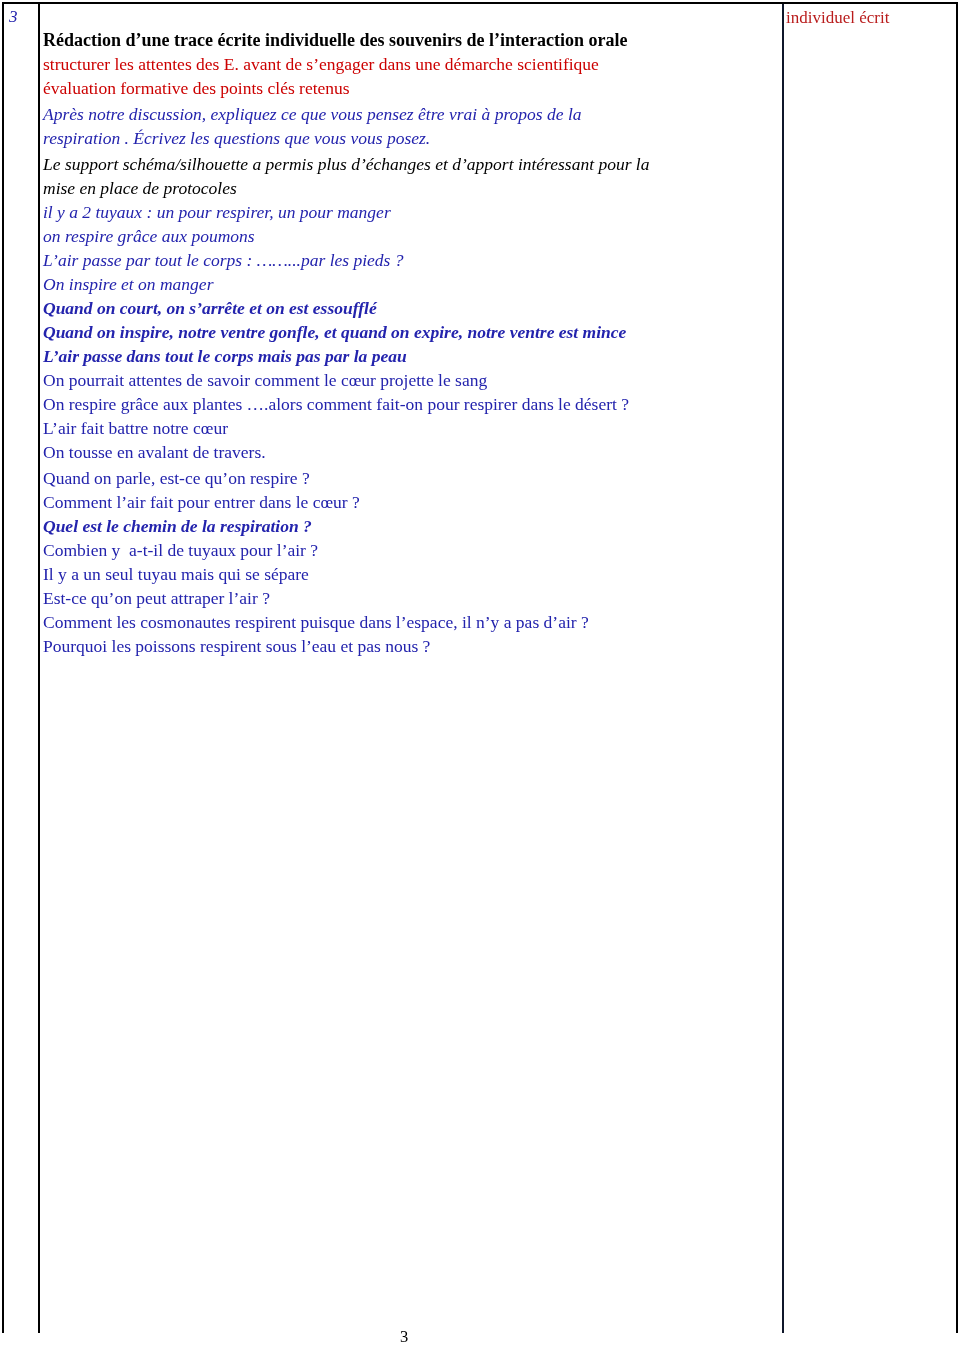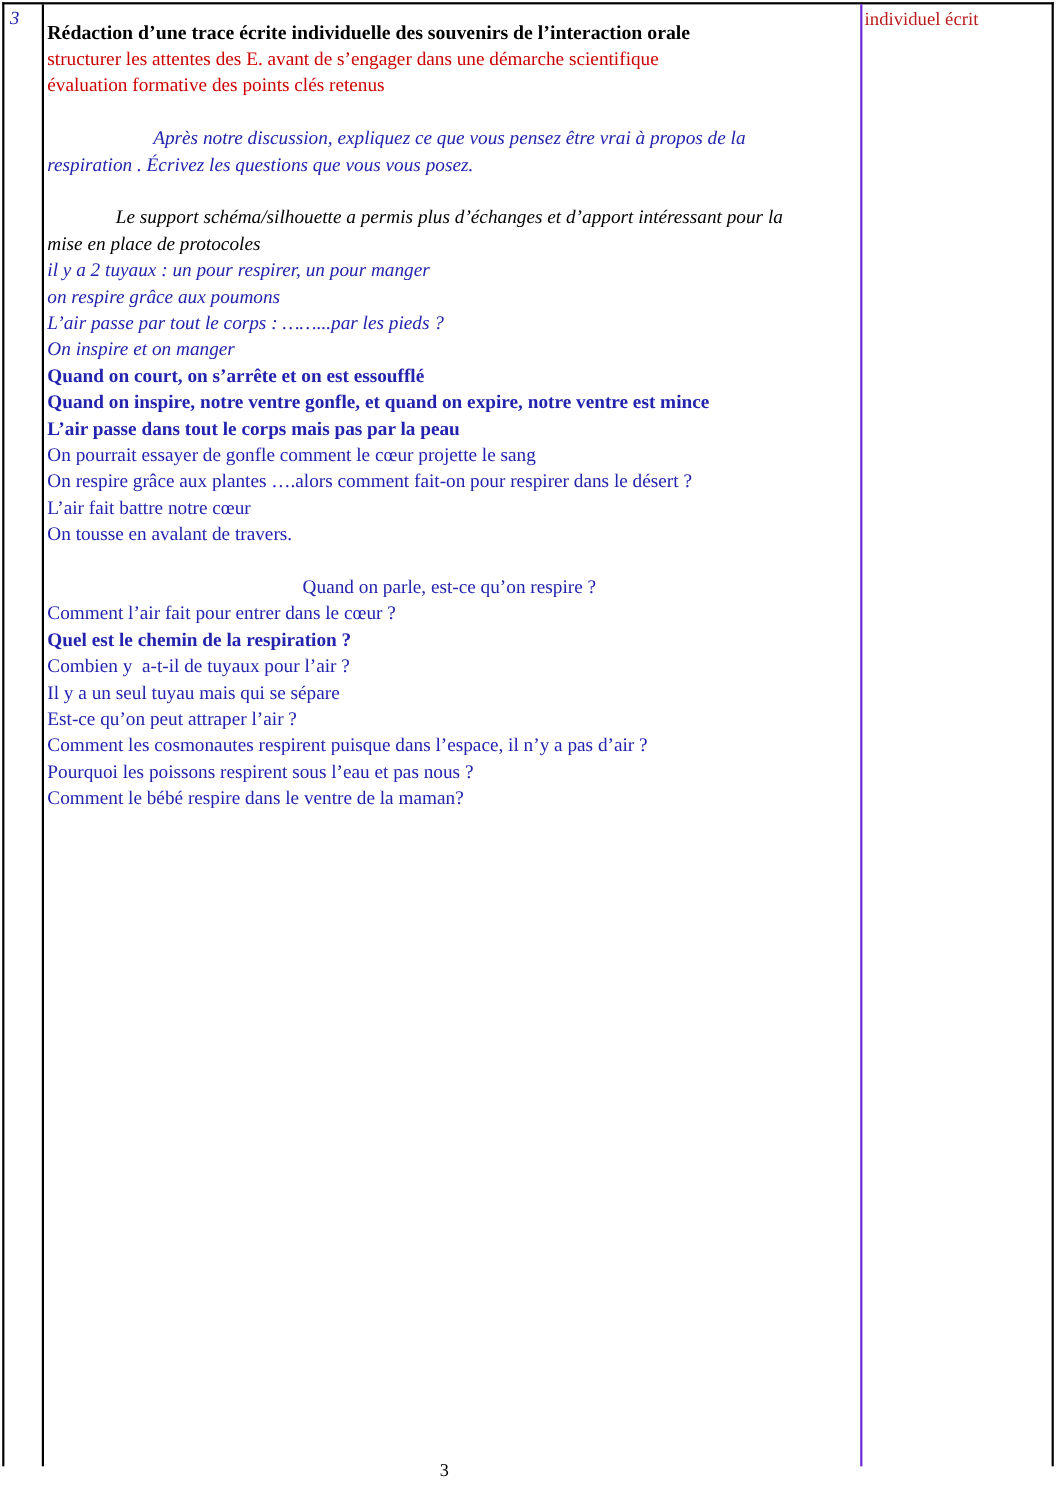--- a/index.html
+++ b/index.html
@@ -34,41 +34,41 @@
   .col-step {
     width: 36px;
     border-right: 2px solid #000000;
     padding: 3px 0 0 5px;
     font-size: 17px;
     font-style: italic;
     color: #2323ad;
   }
   .col-main {
     flex: 1;
-    border-right: 2px solid #6d28d9;
-    padding: 13px 8px 0 3px;
+    border-right: 2px solid #0f172a;
+    padding: 24px 8px 0 3px;
   }
   .col-modality {
     width: 172px;
     padding: 4px 0 0 2px;
     font-size: 17px;
     color: #b91c1c;
   }
   .line {
     font-size: 17.5px;
     line-height: 24px;
     color: #000000;
   }
-  .line.gap { margin-top: 24px; text-align: center; }
+  .line.gap { margin-top: 2px; }
   .line.title { font-weight: bold; font-size: 18px; color: #000000; }
   .line.red { color: #cc0000; }
   .line.black { color: #000000; font-style: italic; }
   .line.blue { color: #2323ad; }
   .line.blue-italic { color: #2323ad; font-style: italic; }
-  .line.blue-bold { color: #2323ad; font-weight: bold; }
+  .line.blue-bold { color: #2323ad; font-weight: bold; font-style: italic; }
   .page-number {
     position: absolute;
     left: 390px;
     top: 1327px;
     width: 28px;
     text-align: center;
     font-size: 16.5px;
     color: #000000;
   }
 </style>
@@ -89,33 +89,32 @@
           <div class="line blue-italic">respiration . Écrivez les questions que vous vous posez.</div>
           <div class="line black gap">Le support schéma/silhouette a permis plus d’échanges et d’apport intéressant pour la</div>
           <div class="line black">mise en place de protocoles</div>
           <div class="line blue-italic">il y a 2 tuyaux : un pour respirer, un pour manger</div>
           <div class="line blue-italic">on respire grâce aux poumons</div>
           <div class="line blue-italic">L’air passe par tout le corps : ……...par les pieds ?</div>
           <div class="line blue-italic">On inspire et on manger</div>
           <div class="line blue-bold">Quand on court, on s’arrête et on est essoufflé</div>
           <div class="line blue-bold">Quand on inspire, notre ventre gonfle, et quand on expire, notre ventre est mince</div>
           <div class="line blue-bold">L’air passe dans tout le corps mais pas par la peau</div>
-          <div class="line blue">On pourrait essayer de gonfle comment le cœur projette le sang</div>
+          <div class="line blue">On pourrait attentes de savoir comment le cœur projette le sang</div>
           <div class="line blue">On respire grâce aux plantes ….alors comment fait-on pour respirer dans le désert ?</div>
           <div class="line blue">L’air fait battre notre cœur</div>
           <div class="line blue">On tousse en avalant de travers.</div>
           <div class="line blue gap">Quand on parle, est-ce qu’on respire ?</div>
           <div class="line blue">Comment l’air fait pour entrer dans le cœur ?</div>
           <div class="line blue-bold">Quel est le chemin de la respiration ?</div>
           <div class="line blue">Combien y&nbsp; a-t-il de tuyaux pour l’air ?</div>
           <div class="line blue">Il y a un seul tuyau mais qui se sépare</div>
           <div class="line blue">Est-ce qu’on peut attraper l’air ?</div>
           <div class="line blue">Comment les cosmonautes respirent puisque dans l’espace, il n’y a pas d’air ?</div>
           <div class="line blue">Pourquoi les poissons respirent sous l’eau et pas nous ?</div>
-          <div class="line blue">Comment le bébé respire dans le ventre de la maman?</div>
         </div>
     </div>
     <div class="cell col-modality">
       <span>individuel écrit</span>
     </div>
   </div>
   <div class="page-number">3</div>
 </div>
 
 </body></html>

